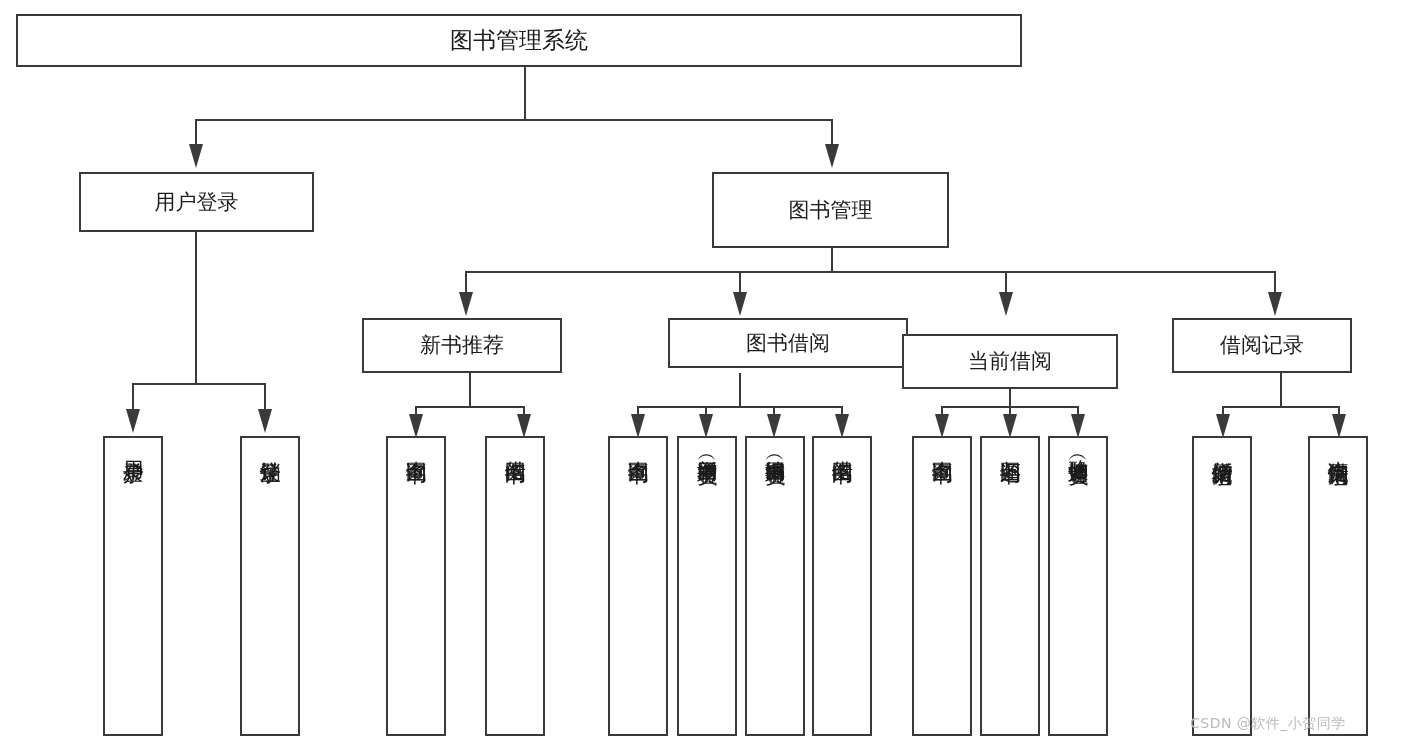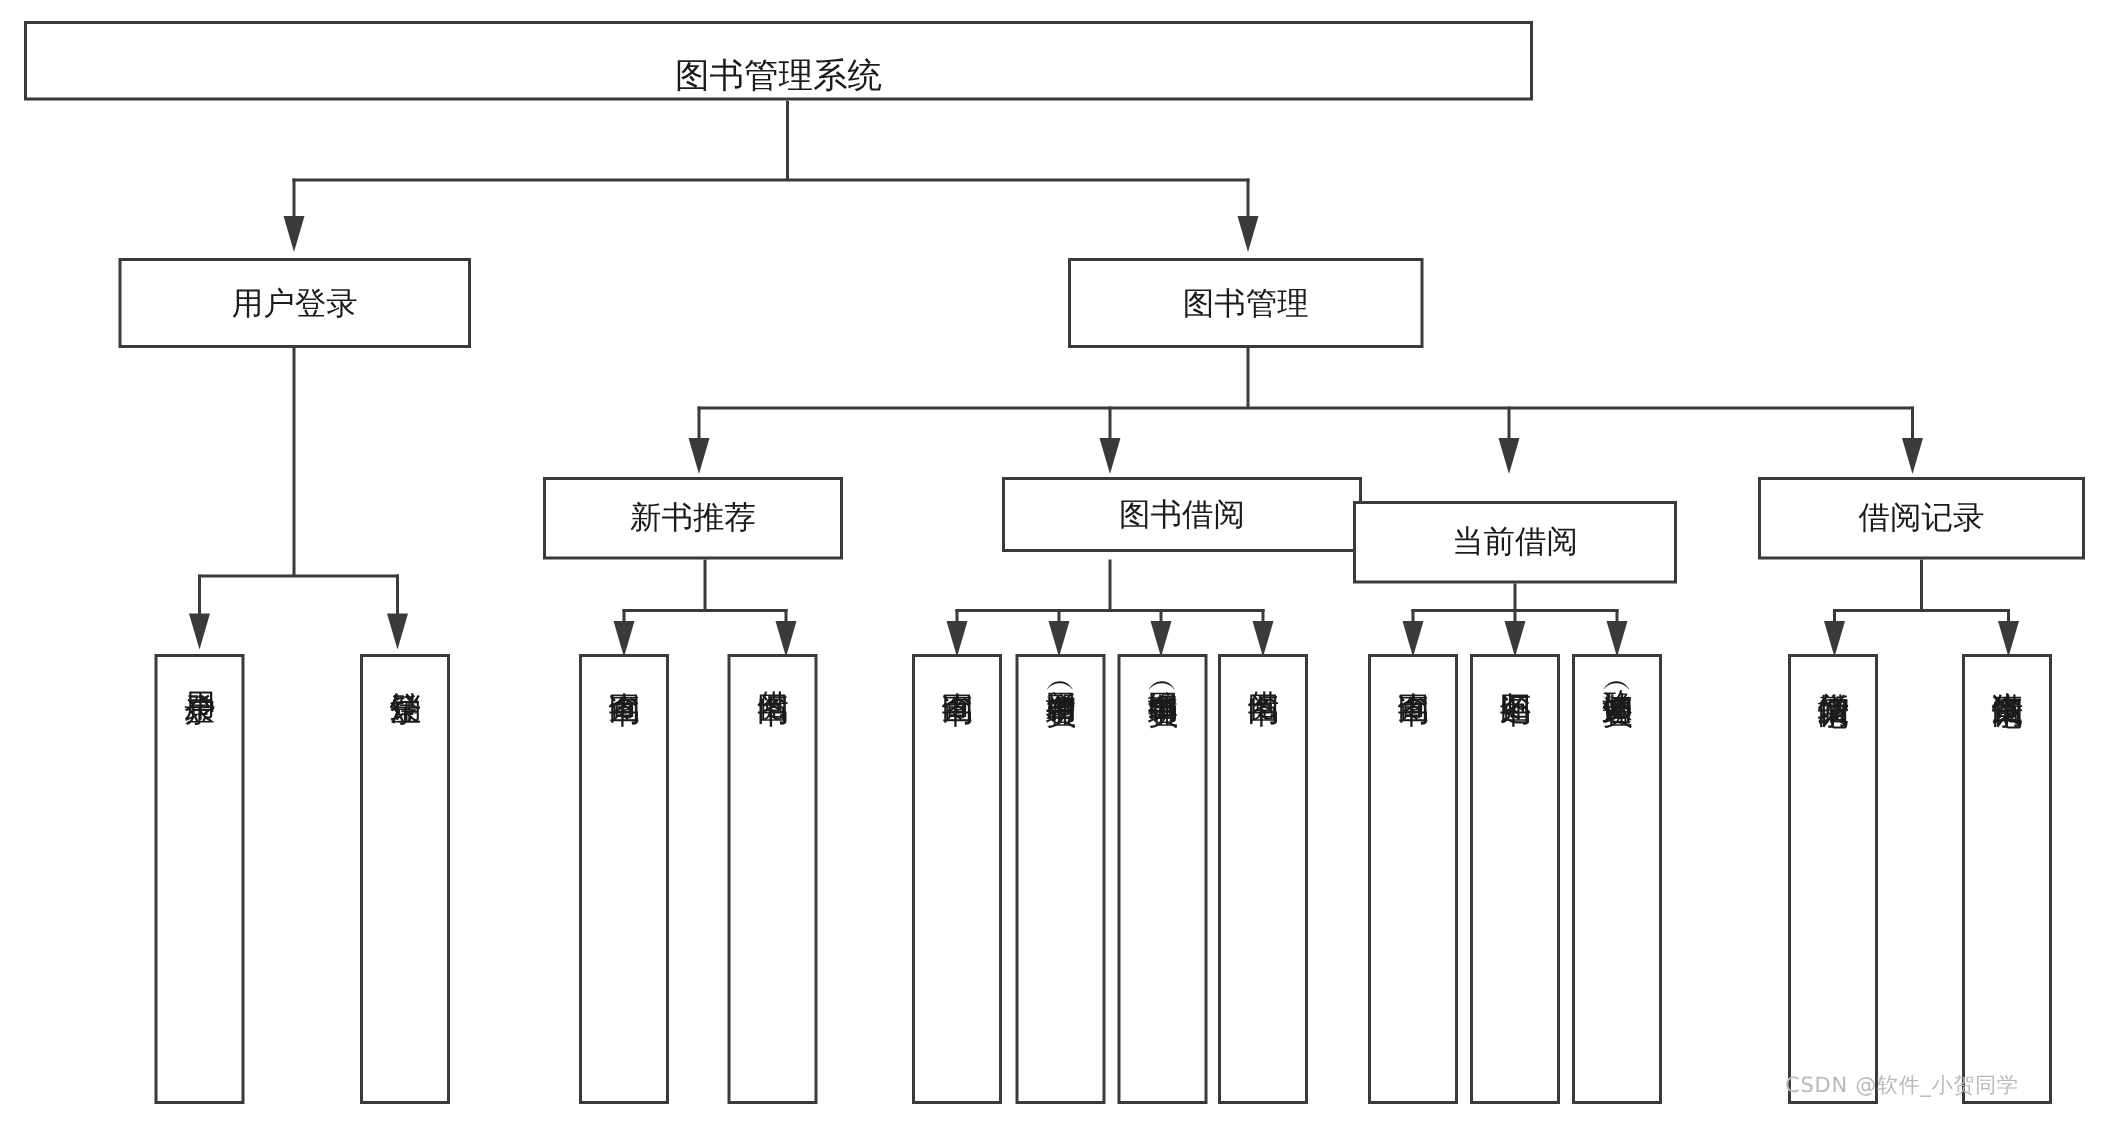--- a/index.html
+++ b/index.html
@@ -75,37 +75,37 @@
     z-index:5;
     white-space:nowrap;
     pointer-events:none;
   }
 </style>
 </head>
 <body>
 
 <div id="diagram">
 
-  <div class="node root" style="left:16px;top:14px;width:1006px;height:53px;align-items:flex-end;">
+  <div class="node root" style="left:16px;top:14px;width:1006px;height:53px;">
     <span class="label">图书管理系统</span>
   </div>
 
   <div class="ln v" style="left:524px;top:67px;width:2px;height:53px;"></div>
 
   <div class="ln h" style="left:195px;top:119px;width:638px;height:2px;"></div>
 
   <div class="ln v" style="left:195px;top:119px;width:2px;height:27px;"></div>
   <div class="arrow" style="left:189px;top:144px;"></div>
   <div class="ln v" style="left:831px;top:119px;width:2px;height:27px;"></div>
   <div class="arrow" style="left:825px;top:144px;"></div>
 
   <div class="node branch" style="left:79px;top:172px;width:235px;height:60px;">
     <span class="label">用户登录</span>
   </div>
-  <div class="node branch" style="left:712px;top:172px;width:237px;height:60px;">
+  <div class="node branch" style="left:712px;top:172px;width:237px;height:76px;">
     <span class="label">图书管理</span>
   </div>
 
   <div class="ln v" style="left:195px;top:232px;width:2px;height:152px;"></div>
   <div class="ln h" style="left:132px;top:383px;width:134px;height:2px;"></div>
   <div class="ln v" style="left:132px;top:383px;width:2px;height:28px;"></div>
   <div class="arrow" style="left:126px;top:409px;"></div>
   <div class="ln v" style="left:264px;top:383px;width:2px;height:28px;"></div>
   <div class="arrow" style="left:258px;top:409px;"></div>
 
@@ -122,21 +122,21 @@
 
   <div class="node branch" style="left:362px;top:318px;width:200px;height:55px;">
     <span class="label">新书推荐</span>
   </div>
   <div class="node branch" style="left:632px;top:318px;width:240px;height:50px;margin-left:36px;">
     <span class="label">图书借阅</span>
   </div>
   <div class="node branch" style="left:902px;top:334px;width:216px;height:55px;">
     <span class="label">当前借阅</span>
   </div>
-  <div class="node branch" style="left:1172px;top:318px;width:218px;height:55px;">
+  <div class="node branch" style="left:1172px;top:318px;width:180px;height:55px;">
     <span class="label">借阅记录</span>
   </div>
 
   <div class="ln v" style="left:469px;top:373px;width:2px;height:34px;"></div>
   <div class="ln h" style="left:415px;top:406px;width:110px;height:2px;"></div>
   <div class="ln v" style="left:415px;top:406px;width:2px;height:12px;"></div>
   <div class="arrow" style="left:409px;top:414px;"></div>
   <div class="ln v" style="left:523px;top:406px;width:2px;height:12px;"></div>
   <div class="arrow" style="left:517px;top:414px;"></div>
 

